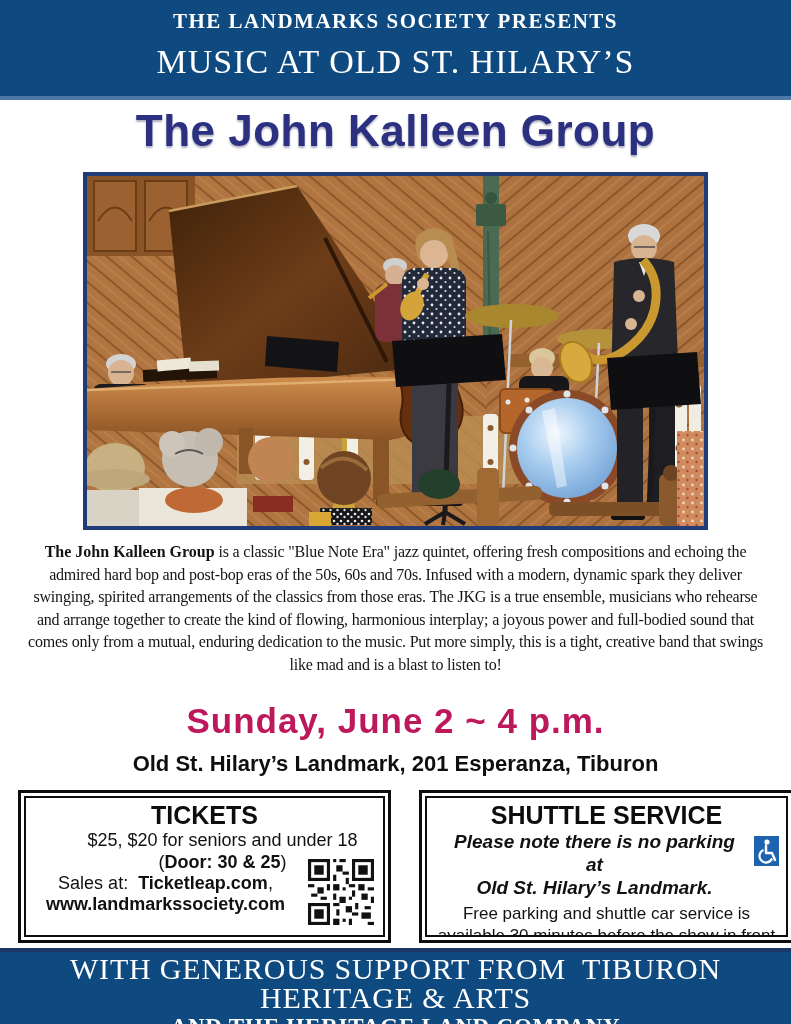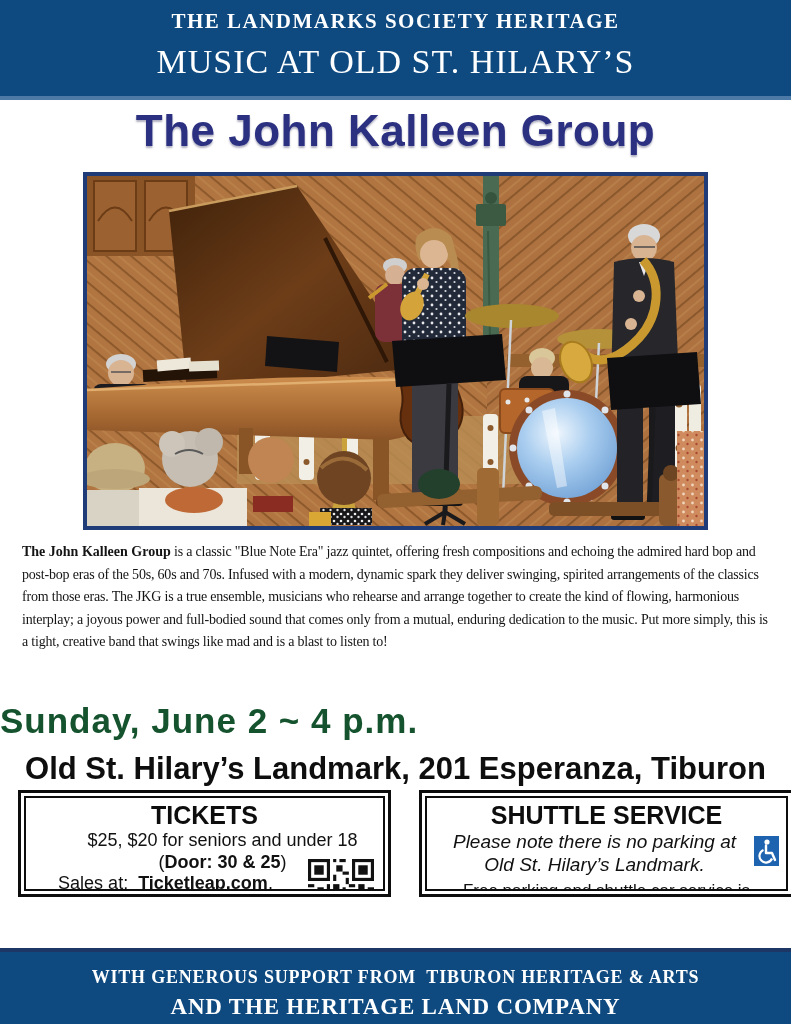--- a/index.html
+++ b/index.html
@@ -17,62 +17,62 @@
   .main-title{position:absolute;top:106px;left:0;width:100%;text-align:center;
               font-size:44px;font-weight:bold;color:#2b3080;letter-spacing:0.5px;
               text-shadow:0 2px 2px rgba(30,30,80,0.35),1px 1px 0 rgba(255,255,255,0.25);}
 
   
   .photo-frame{position:absolute;top:172px;left:83px;width:617px;height:350px;
                border:4px solid #1f3c78;background:#a96c38;}
   .photo-frame svg{display:block;}
 
   
-  .description{position:absolute;top:541px;left:22px;width:747px;
-               font-family:"Liberation Serif",serif;font-size:14px;line-height:22.6px;
+  .description{position:absolute;top:541px;left:22px;width:747px;text-align:center;
+               font-family:"Liberation Serif",serif;font-size:16px;line-height:22.6px;
                color:#141414;letter-spacing:-0.2px;}
   .description b{letter-spacing:0;}
 
   
-  .event-datetime{position:absolute;top:701px;left:0;width:100%;text-align:left;
-                  font-size:35px;font-weight:bold;color:#14532d;letter-spacing:1px;}
+  .event-datetime{position:absolute;top:701px;left:0;width:100%;text-align:center;
+                  font-size:35px;font-weight:bold;color:#be185d;letter-spacing:1px;}
   .event-venue{position:absolute;top:751px;left:0;width:100%;text-align:center;
-               font-size:31px;font-weight:bold;color:#0e0e0e;}
-
-  
-  .dbox{position:absolute;top:790px;height:107px;border:3px solid #0d0d0d;padding:3px;
+               font-size:22px;font-weight:bold;color:#0e0e0e;}
+
+  
+  .dbox{position:absolute;top:790px;height:153px;border:3px solid #0d0d0d;padding:3px;
         background:#ffffff;box-sizing:border-box;}
   .dbox-inner{border:2px solid #0d0d0d;width:100%;height:100%;box-sizing:border-box;
               position:relative;text-align:center;padding:3px 6px;overflow:hidden;}
   .tickets-box{left:18px;width:373px;}
   .shuttle-box{left:419px;width:375px;}
   .box-heading{font-size:25px;font-weight:bold;color:#0d0d0d;line-height:28px;}
   .tickets-price{font-size:18px;line-height:22px;color:#111;margin-left:36px;}
   .tickets-lines{font-size:18px;line-height:21px;color:#111;margin-right:78px;}
   .bi{font-weight:bold;}
   .qr{position:absolute;right:9px;top:61px;width:66px;height:66px;}
-  .shuttle-note{font-size:19px;line-height:23px;font-weight:normal;font-style:italic;
+  .shuttle-note{font-size:19px;line-height:23px;font-weight:bold;font-style:italic;
                 color:#111;margin:1px 34px 0 10px;}
   .shuttle-details{font-size:17px;line-height:21.5px;color:#111;margin-top:4px;}
   .access-icon{position:absolute;right:7px;top:38px;width:25px;height:30px;}
 
   
   .banner-bottom{position:absolute;top:948px;left:0;width:100%;height:76px;background:#0e4a80;
                  border-top:4px solid #1c3666;box-sizing:border-box;color:#ffffff;
                  text-align:center;font-family:"Liberation Serif",serif;}
-  .banner-bottom .l1{margin-top:11px;font-size:18px;font-weight:bold;letter-spacing:0.8px;line-height:29px;}
+  .banner-bottom .l1{margin-top:2px;font-size:30px;font-weight:normal;letter-spacing:0.8px;line-height:29px;}
   .banner-bottom .l2{font-size:23px;font-weight:bold;letter-spacing:0.8px;line-height:29px;}
 </style>
 </head>
 <body>
 
 <div class="page">
 
   <div class="banner-top">
-    <div class="presenter">THE LANDMARKS SOCIETY HERITAGE</div>
+    <div class="presenter">THE LANDMARKS SOCIETY PRESENTS</div>
     <div class="series">MUSIC AT OLD ST. HILARY’S</div>
   </div>
 
   <div class="main-title">The John Kalleen Group</div>
 
   <div class="photo-frame">
     <svg width="617" height="350" viewBox="0 0 617 350">
       <defs>
         <pattern id="planksL" width="16" height="16" patternUnits="userSpaceOnUse" patternTransform="rotate(40)">
           <rect width="16" height="16" fill="#b07540"></rect>

